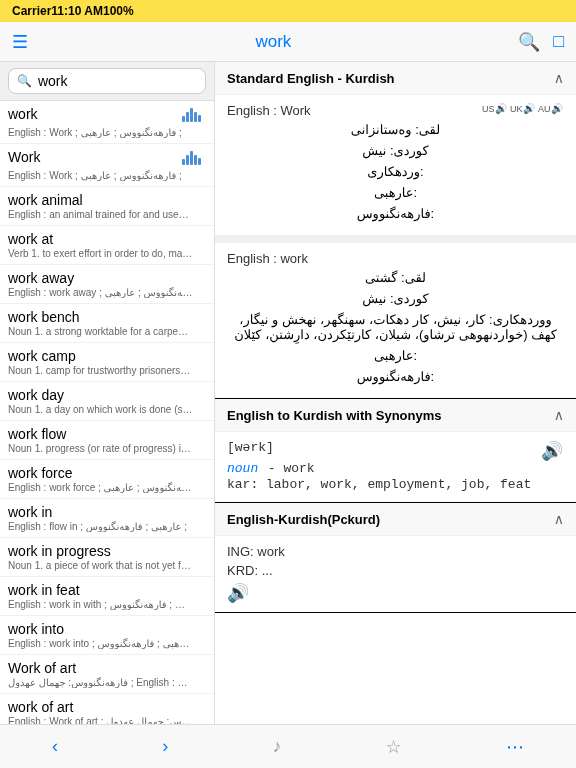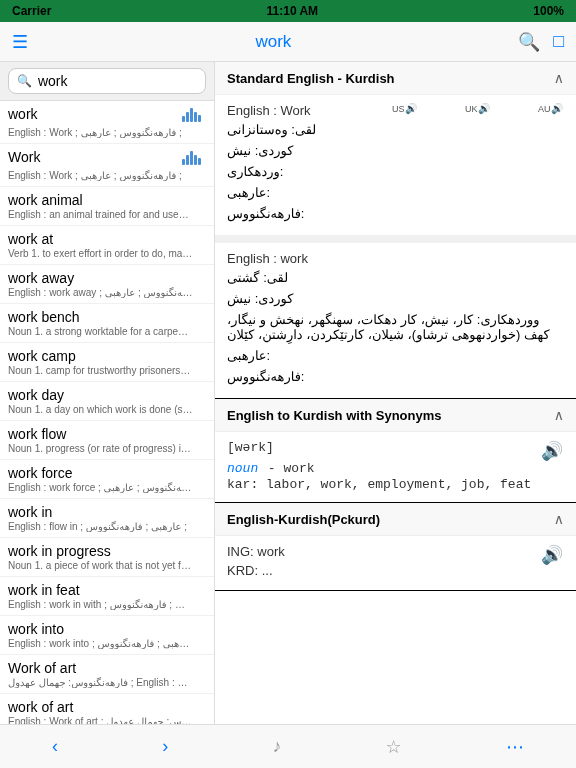--- a/index.html
+++ b/index.html
@@ -9,27 +9,26 @@
       width: 576px;
       height: 768px;
       overflow: hidden;
       display: flex;
       flex-direction: column;
     }
 
     
     .status-bar {
       display: flex;
-      justify-content: space-between;
       align-items: center;
       padding: 4px 12px;
       font-size: 12px;
       font-weight: 600;
       height: 22px;
-      background: #15803d;
+      background: #fde047;
     }
 
     
     .nav-bar {
       display: flex;
       align-items: center;
       justify-content: space-between;
       padding: 6px 12px;
       background: #f8f8f8;
       border-bottom: 1px solid #ddd;
@@ -175,27 +174,26 @@
       display: flex;
       gap: 2px;
       align-items: center;
     }
     .audio-btn {
       font-size: 9px;
       color: #555;
       display: flex;
       align-items: center;
       gap: 1px;
-      margin-left: 45px;
     }
     .audio-btn .speaker { font-size: 10px; color: #666; }
     .dict-rtl-text {
       font-size: 13px;
       color: #000;
-      text-align: left;
+      text-align: center;
       direction: rtl;
       margin-bottom: 6px;
     }
 
     .separator { height: 8px; background: #f0f0f0; }
 
     .dict-phonetic { font-size: 13px; color: #333; margin-bottom: 4px; }
     .dict-pos { font-size: 13px; color: #007aff; font-style: italic; }
     .dict-def { font-size: 13px; color: #333; margin-bottom: 4px; }
     .dict-translations { font-size: 13px; color: #333; margin-bottom: 2px; }
@@ -438,21 +436,21 @@
         </div>
       </div>
     </div>
 
     <div class="dict-section">
       <div class="dict-section-header">
         <span class="dict-section-title">English-Kurdish(Pckurd)</span>
         <span class="chevron-icon">∧</span>
       </div>
       <div class="dict-entry">
-        <div style="display:flex; justify-content:space-between; align-items:flex-start;">
+        <div style="display:flex; justify-content:space-between; align-items:flex-start;flex-direction:column;">
           <div>
             <div class="dict-def">ING: work</div>
             <div class="dict-def">KRD: ...</div>
           </div>
           <span style="font-size:18px; color:#999;">🔊</span>
         </div>
       </div>
     </div>
 
   </div>

